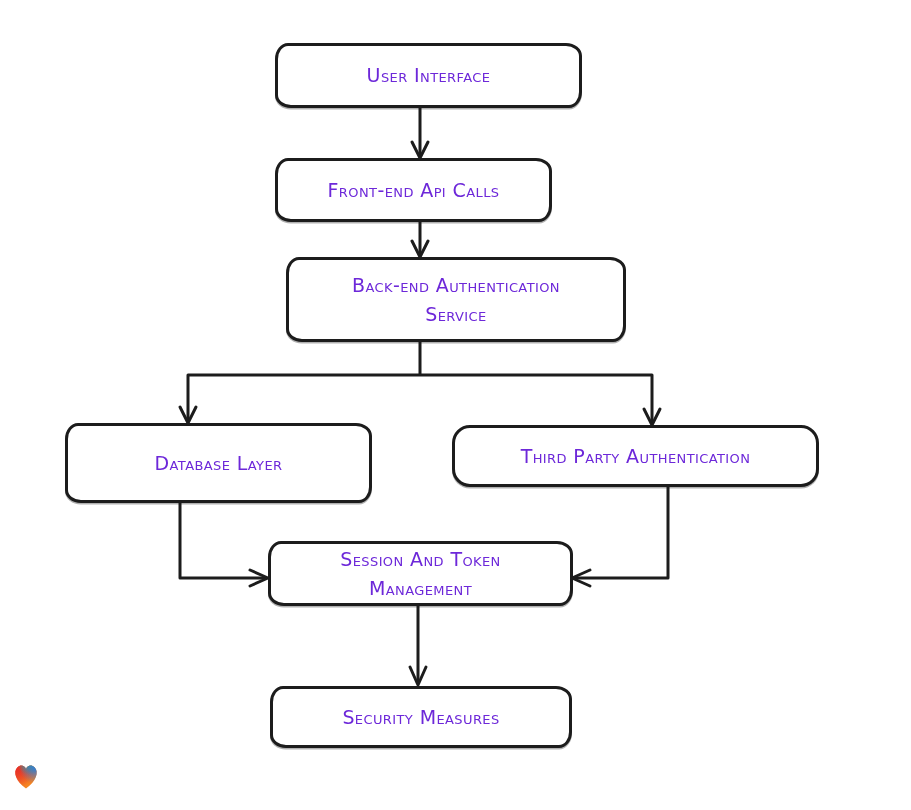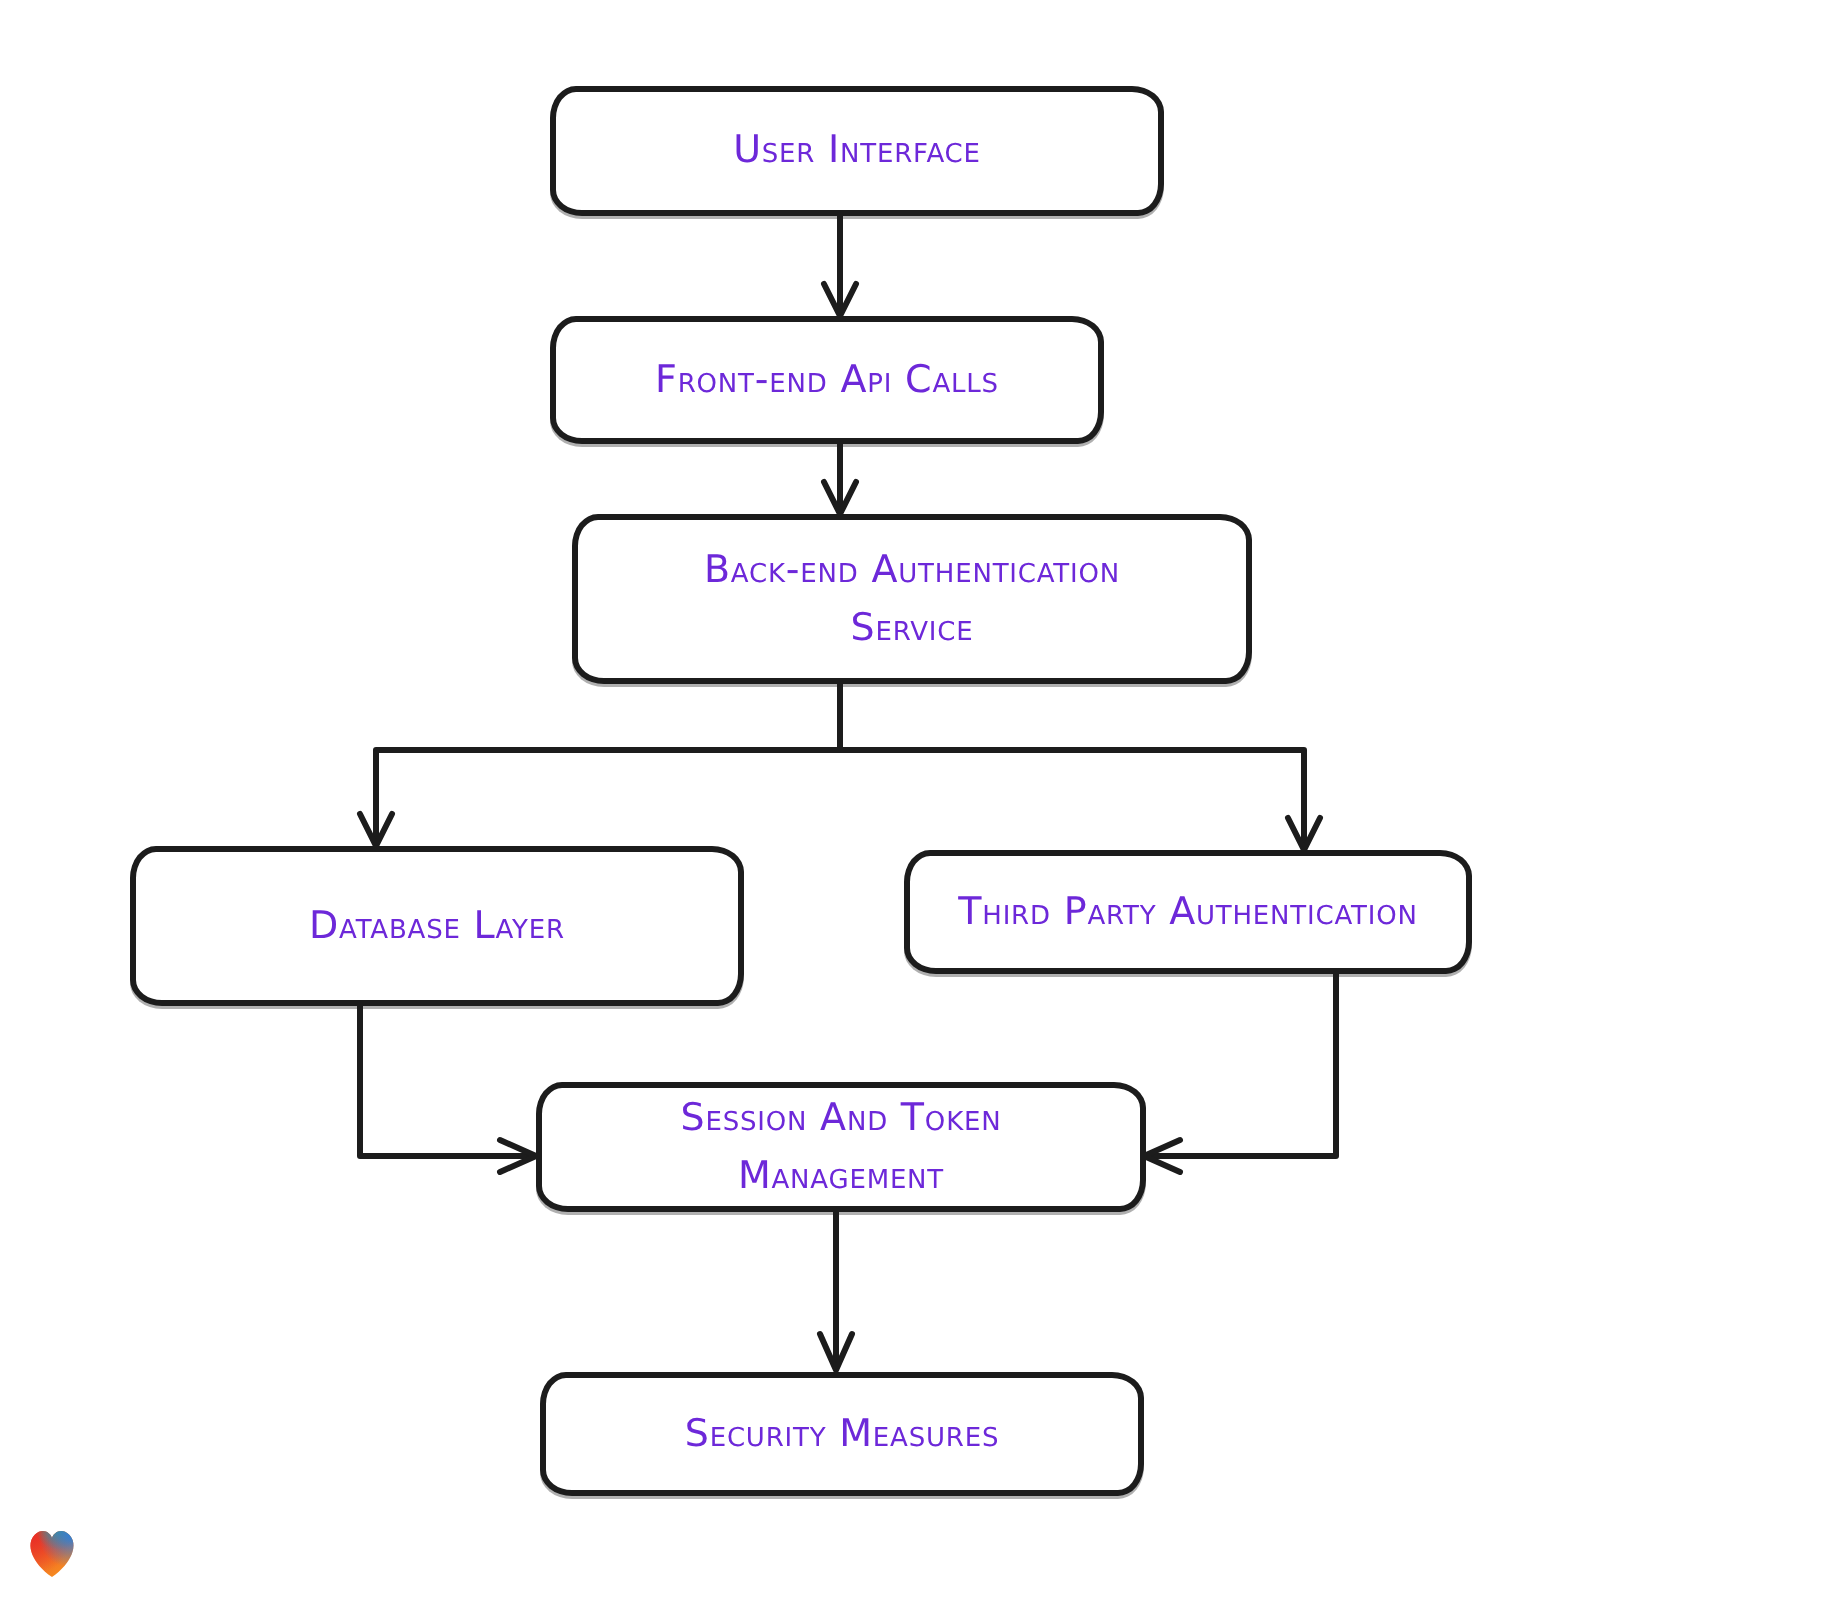--- a/index.html
+++ b/index.html
@@ -44,21 +44,21 @@
     font-variant: small-caps;
     font-size: 19px;
     letter-spacing: 0.4px;
     line-height: 1.5;
     color: #6d28d9;
   }
   #n-user-interface      { left: 275px; top: 43px;  width: 307px; height: 65px; }
   #n-front-end           { left: 275px; top: 158px; width: 277px; height: 64px; }
   #n-back-end            { left: 276px; top: 257px; width: 340px; height: 85px; margin-left: 10px; }
   #n-database            { left: 65px;  top: 423px; width: 307px; height: 80px; }
-  #n-third-party         { left: 452px; top: 425px; width: 284px; height: 62px; }
+  #n-third-party         { left: 452px; top: 425px; width: 367px; height: 62px; border-radius: 18px; }
   #n-session             { left: 268px; top: 541px; width: 305px; height: 65px; }
   #n-security            { left: 270px; top: 686px; width: 302px; height: 62px; }
   #n-back-end .label     { max-width: 225px; }
   #n-session  .label     { max-width: 200px; }
   .heart {
     position: absolute;
     left: 11px; top: 761px;
     width: 30px; height: 30px;
     background:
       radial-gradient(circle at 82% 22%, #2f7fd8 0%, rgba(47,127,216,0) 48%),

